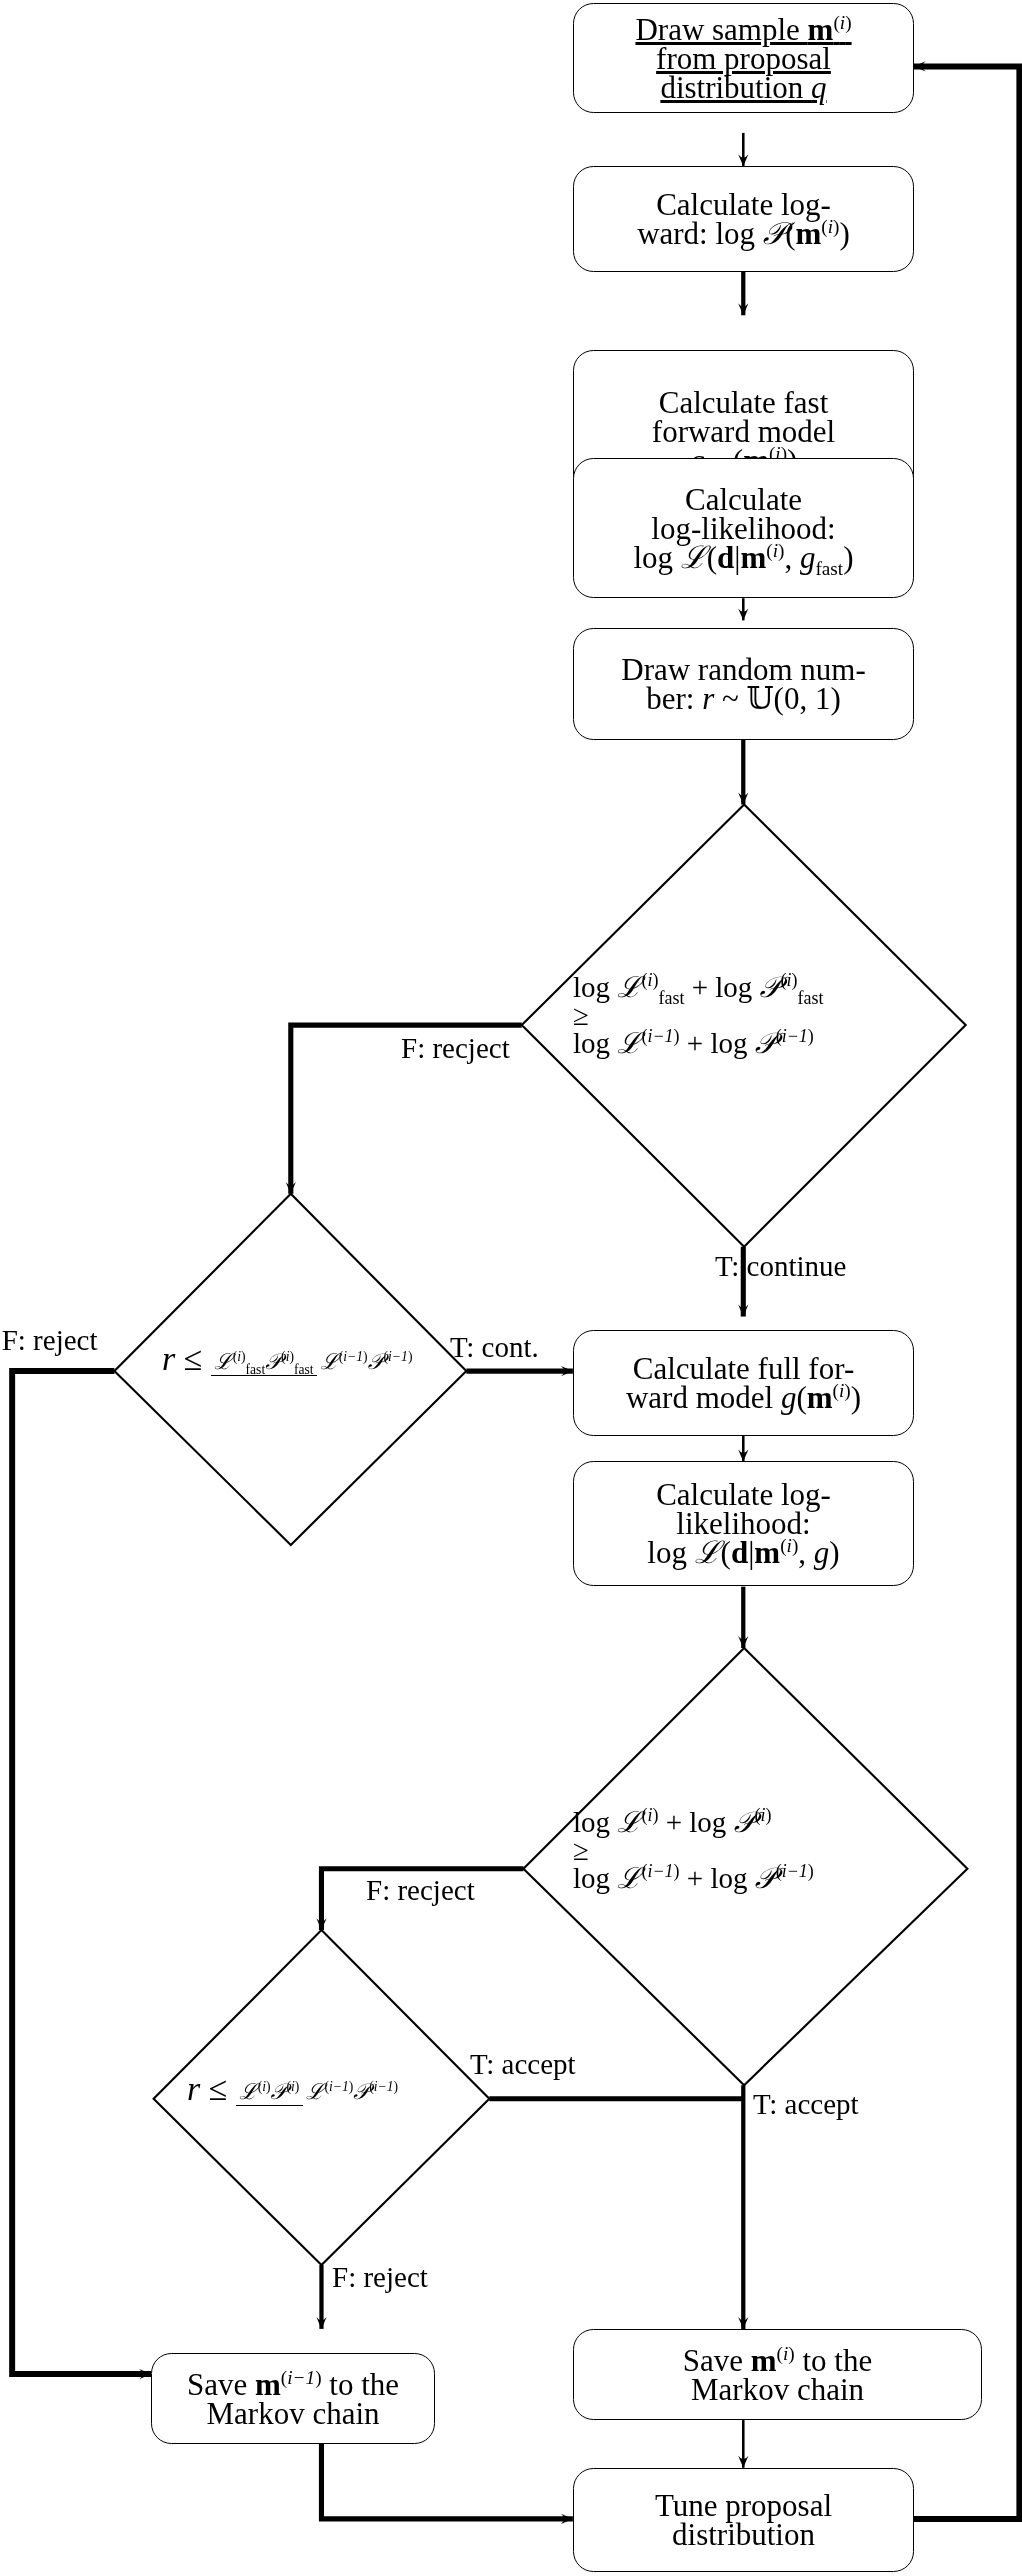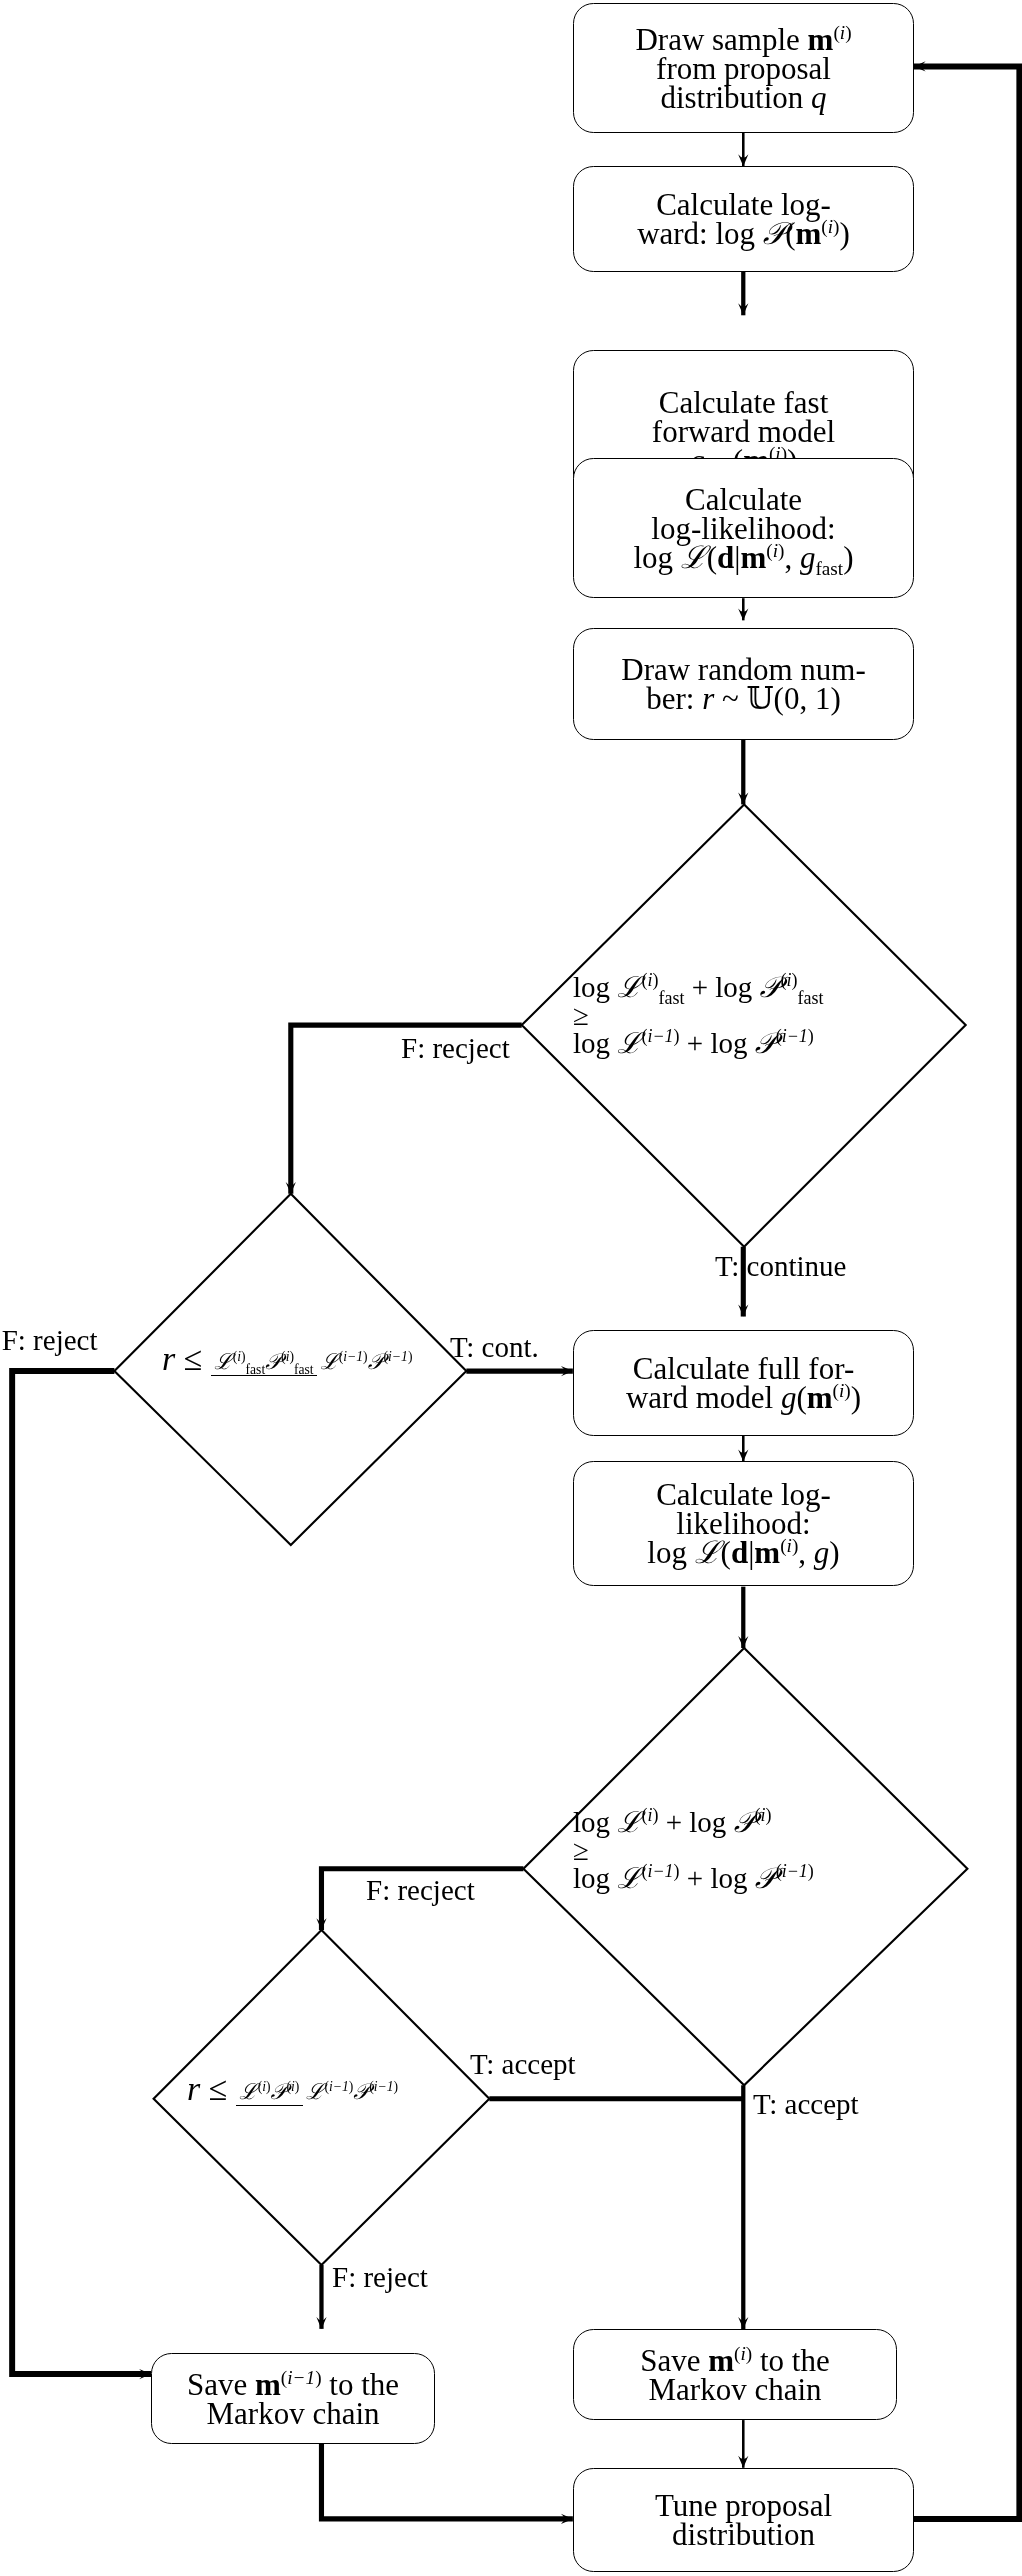--- a/index.html
+++ b/index.html
@@ -51,21 +51,21 @@
       <polyline points="872,2447 872,2733" stroke-width="5" marker-end="url(#ah)"></polyline>
       <polyline points="574,2463 872,2463" stroke-width="6"></polyline>
       <polyline points="377,2658 377,2733" stroke-width="5" marker-end="url(#ah)"></polyline>
       <polyline points="872,2840 872,2896" stroke-width="3" marker-end="url(#ah)"></polyline>
       <polyline points="377,2840 377,2956 672,2956" stroke-width="6" marker-end="url(#ah)"></polyline>
       <polyline points="1072,2956 1196,2956 1196,78 1072,78" stroke-width="7" marker-end="url(#ah)"></polyline>
     </g>
   <g id="heads" fill="#000"></g>
 </svg>
 
-<div class="box" style="left:573px; top:3.4px; width:341px; height:130px;">
+<div class="box" style="left:573px; top:3.4px; width:341px; height:110px;text-decoration:underline;">
   <span class="ln"><span>Draw sample </span><span class="bf">m</span><sup>(<span class="it">i</span>)</sup></span>
   <span class="ln">from proposal</span>
   <span class="ln"><span>distribution </span><span class="it">q</span></span>
 </div>
 
 <div class="box" style="left:573px; top:166px; width:341px; height:106px;">
   <span class="ln">Calculate log-</span>
   <span class="ln"><span>ward: log </span><span class="cal">𝒫</span>(<span class="bf">m</span><sup>(<span class="it">i</span>)</sup>)</span>
 </div>
 
@@ -95,21 +95,21 @@
   <span class="ln">Calculate log-</span>
   <span class="ln">likelihood:</span>
   <span class="ln"><span>log </span><span class="cal">ℒ</span>(<span class="bf">d</span>|<span class="bf">m</span><sup>(<span class="it">i</span>)</sup>, <span class="it">g</span>)</span>
 </div>
 
 <div class="box" style="left:151px; top:2329px; width:284px; height:91px;margin-top:24px;">
   <span class="ln"><span>Save </span><span class="bf">m</span><sup>(<span class="it">i−1</span>)</sup><span> to the</span></span>
   <span class="ln">Markov chain</span>
 </div>
 
-<div class="box" style="left:573px; top:2329px; width:324px; height:91px;">
+<div class="box" style="left:573px; top:2329px; width:409px; height:91px;">
   <span class="ln"><span>Save </span><span class="bf">m</span><sup>(<span class="it">i</span>)</sup><span> to the</span></span>
   <span class="ln">Markov chain</span>
 </div>
 
 <div class="box" style="left:573px; top:2468px; width:341px; height:104px;text-align:right;">
   <span class="ln">Tune proposal</span>
   <span class="ln">distribution</span>
 </div>
 
 <div class="cond" style="left:573px; top:970px; width:341px;">

